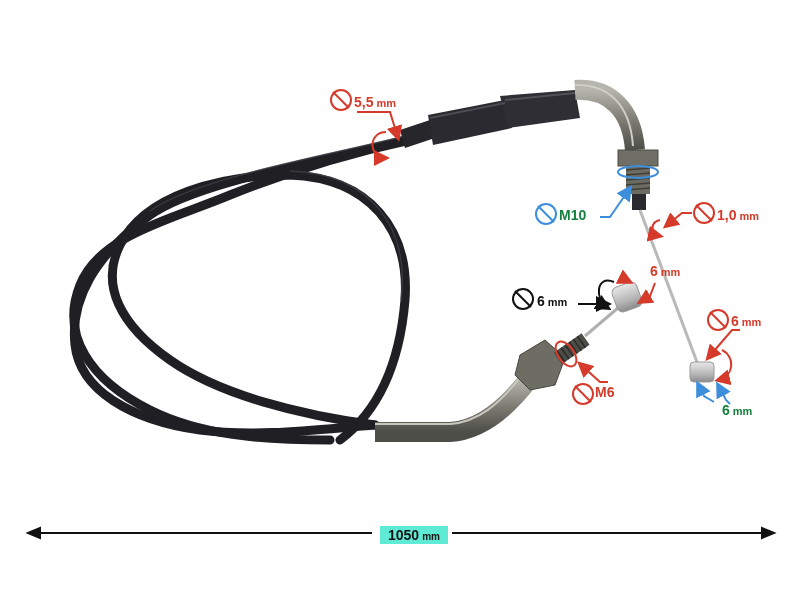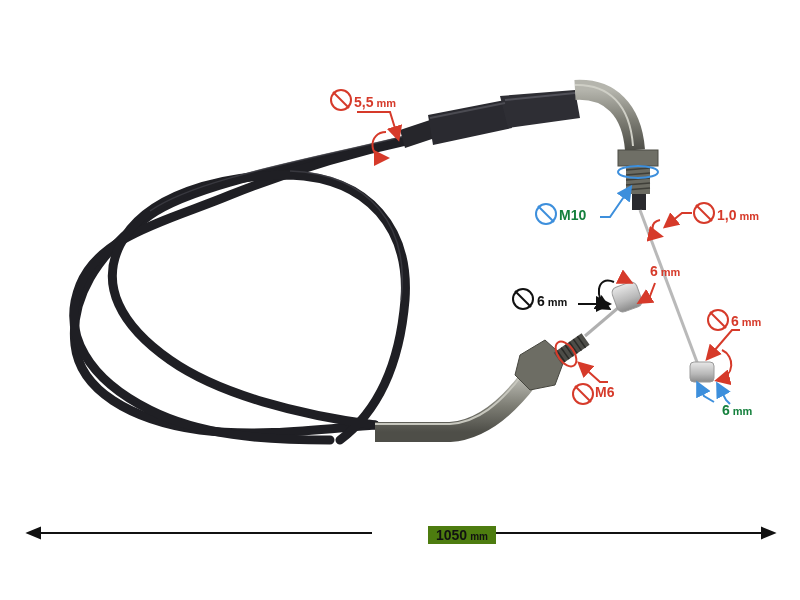--- a/index.html
+++ b/index.html
@@ -4,21 +4,21 @@
   <style>
     html, body { margin: 0; padding: 0; background: #ffffff; }
     body { width: 800px; height: 600px; overflow: hidden; position: relative; font-family: "Liberation Sans", sans-serif; }
     #stage { position: absolute; left: 0; top: 0; width: 796px; height: 600px; text-align: center; }
     .lbl { position: absolute; font-family: "Liberation Sans", sans-serif; font-weight: bold; white-space: nowrap; line-height: 1; }
     .lbl .num { font-size: 14px; }
     .lbl .unit { font-size: 11px; margin-left: 3px; }
     .red { color: #d63a2a; }
     .blue { color: #15803d; }
     .black { color: #111111; }
-    .dim-label { position: absolute; left: 380px; top: 526px; font-weight: bold; color: #111; white-space: nowrap; background: #4d7c0f; padding: 0 8px; margin-left: 48px; }
+    .dim-label { position: absolute; left: 380px; top: 526px; font-weight: bold; color: #111; white-space: nowrap; background: #5eead4; padding: 0 8px; }
     .dim-label .num { font-size: 14px; }
     .dim-label .unit { font-size: 10px; margin-left: 3px; }
   </style>
 </head>
 <body>
 
 <div id="stage">
   <svg width="800" height="600" viewBox="0 0 800 600">
     <defs>
       <linearGradient id="metalGrad" x1="0" y1="0" x2="0" y2="1">

